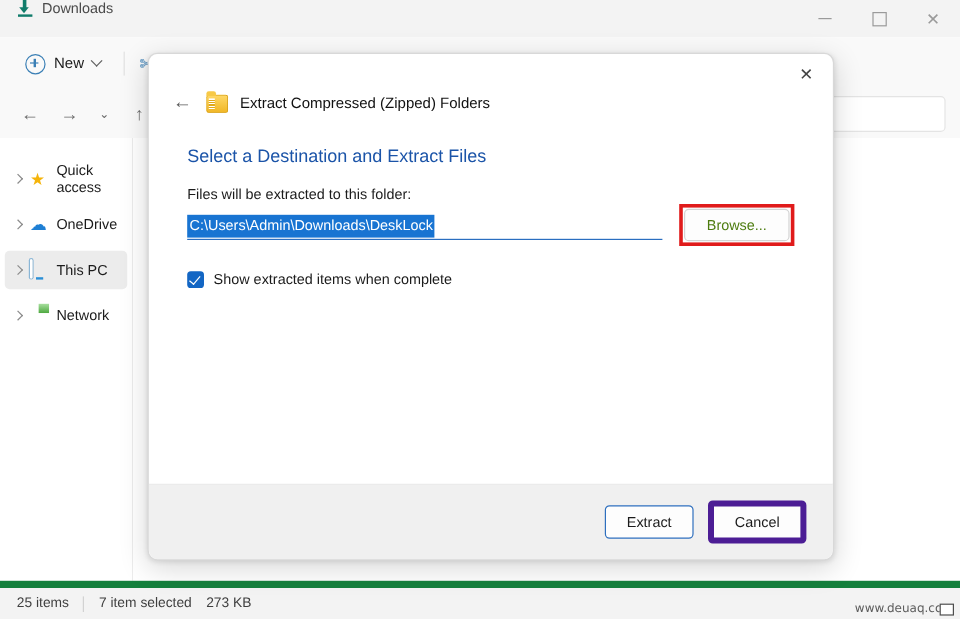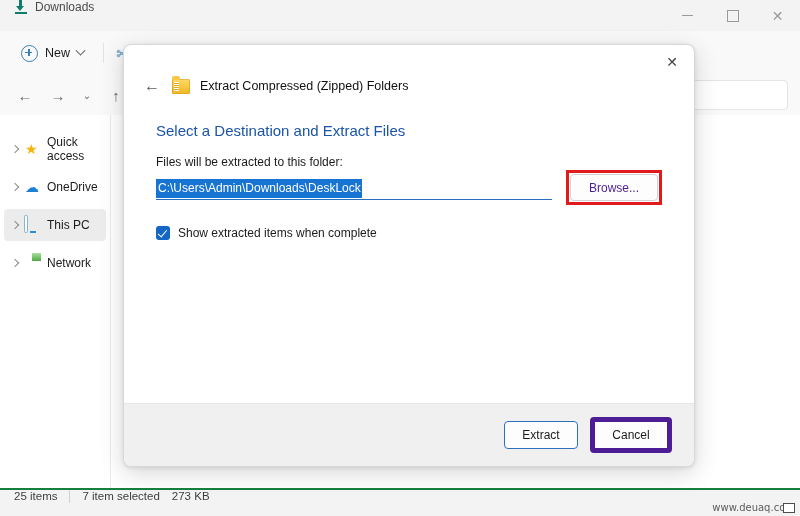--- a/index.html
+++ b/index.html
@@ -253,22 +253,23 @@
   }
   .content {
     flex: 1 1 auto;
     background: #ffffff;
   }
 
   
   .statusbar {
     height: 26px;
     background: #f3f3f3;
-    border-top: 2px solid #15803d;
-    display: flex;
+    border-top: 6px solid #15803d;
+    display: flex;
+    align-items: center;
     padding-left: 14px;
     gap: 0;
     font-size: 11.5px;
     color: #3f3f3f;
     flex: 0 0 auto;
     position: relative;
   }
   .sb-item { padding-right: 12px; }
   .sb-sep { width: 1px; height: 13px; background: #d2d2d2; margin-right: 12px; }
   .watermark {
@@ -403,21 +404,21 @@
   .browse-btn {
     width: 86px;
     height: 25px;
     background: #fdfdfd;
     border: 1px solid #d3d3d3;
     border-radius: 4px;
     display: flex;
     align-items: center;
     justify-content: center;
     font-size: 12px;
-    color: #4c1d95;
+    color: #4d7c0f;
   }
   .check-row {
     margin: 26px 0 0 32px;
     display: flex;
     align-items: center;
     gap: 8px;
   }
   .checkbox {
     width: 14px; height: 14px;
     background: #1366c4;

